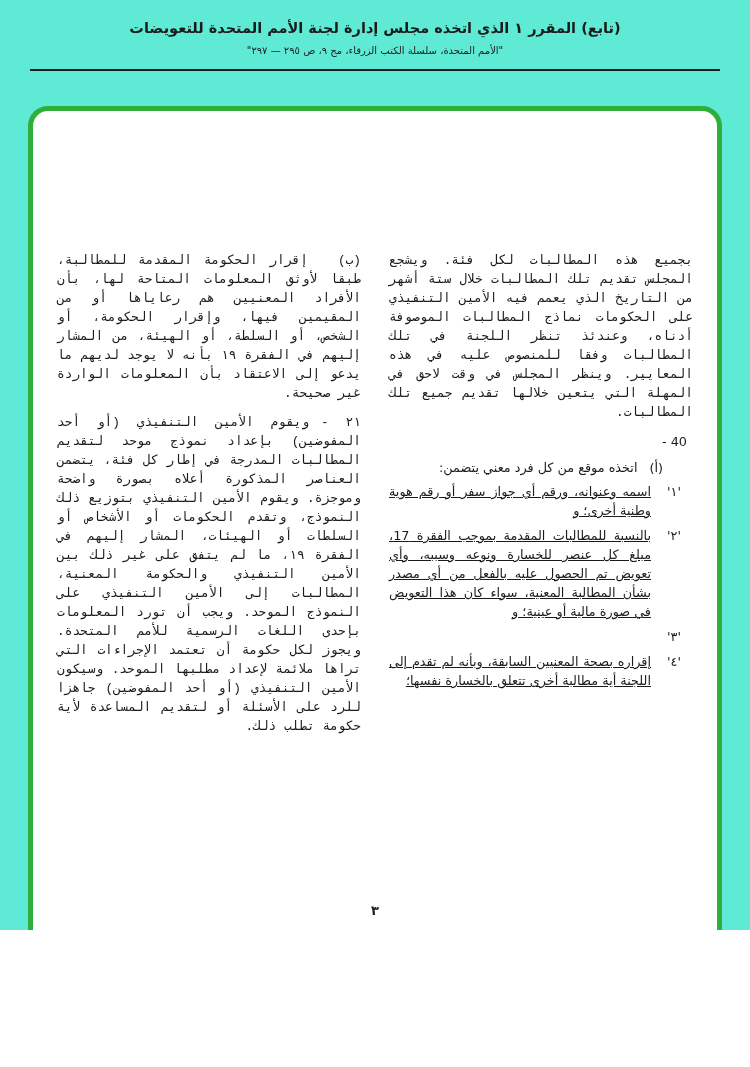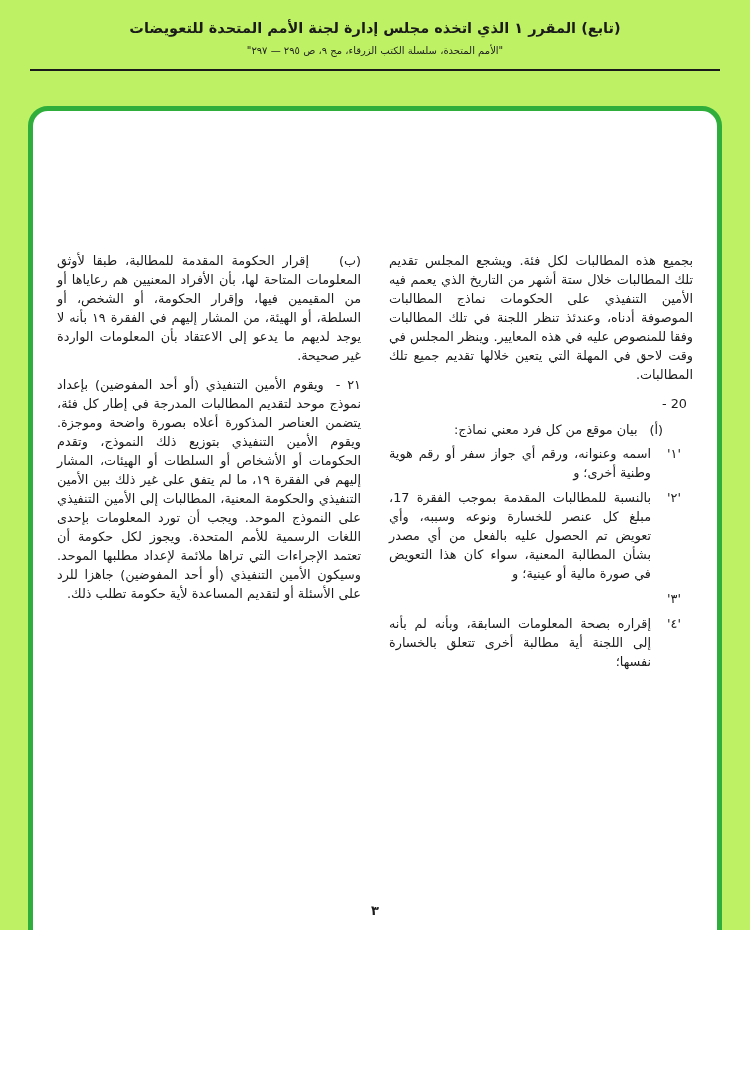--- a/index.html
+++ b/index.html
@@ -4,21 +4,21 @@
 <style>
   * { box-sizing: border-box; }
   html, body { margin: 0; padding: 0; }
   body {
     width: 750px; height: 1067px;
     background: #ffffff;
     font-family: "DejaVu Sans", sans-serif;
     color: #1b1b1b;
     -webkit-font-smoothing: antialiased;
   }
-  .page { position: relative; width: 750px; height: 930px; background: #bef264; overflow: hidden; }
+  .page { position: relative; width: 750px; height: 930px; background: #5eead4; overflow: hidden; }
 
   
   .header { padding-top: 20px; text-align: center; direction: rtl; }
   .doc-title { font-size: 14.5px; font-weight: 700; }
   .doc-subtitle { font-size: 10px; margin-top: 9px; color: #222; }
   .header-rule { border: 0; border-top: 2px solid #1a1a1a; margin: 13px 30px 0 30px; }
 
   
   .frame {
     position: absolute; left: 28px; top: 106px;
@@ -30,33 +30,33 @@
 
   
   .cols {
     display: flex; direction: rtl; gap: 28px;
     padding: 140px 24px 0 24px;
     font-size: 12.8px; line-height: 19px;
     text-align: justify;
   }
   .col { flex: 1; min-width: 0; }
 
-  p.para { margin: 0 0 10px 0; }
+  p.para { margin: 0 0 10px 0; font-family: Liberation Mono, monospace; }
   .tab { display: inline-block; width: 30px; }
   .tab-sm { display: inline-block; width: 12px; }
 
   .para20 { display: flex; gap: 12px; margin: 2px 6px 7px 0; }
   .para20 .num { flex: 0 0 auto; white-space: nowrap; }
 
   .item-a { display: flex; gap: 12px; margin: 0 30px 5px 0; }
   .item-a .marker { flex: 0 0 auto; }
 
   .subitem { display: flex; margin: 0 12px 6px 0; }
   .subitem .num { flex: 0 0 30px; }
-  .subitem .txt { flex: 1; }
+  .subitem .txt { flex: 1; text-decoration: underline; }
 
   
   .page-number {
     position: absolute; bottom: 12px; left: 0; right: 0;
     text-align: center; font-size: 13px; font-weight: 700;
   }
 </style>
 </head>
 <body>
 
@@ -70,45 +70,45 @@
   <hr class="header-rule">
 
   <div class="frame">
     <div class="cols">
 
       <div class="col">
 
         <p class="para">بجميع هذه المطالبات لكل فئة. ويشجع المجلس تقديم تلك المطالبات خلال ستة أشهر من التاريخ الذي يعمم فيه الأمين التنفيذي على الحكومات نماذج المطالبات الموصوفة أدناه، وعندئذ تنظر اللجنة في تلك المطالبات وفقا للمنصوص عليه في هذه المعايير. وينظر المجلس في وقت لاحق في المهلة التي يتعين خلالها تقديم جميع تلك المطالبات.</p>
 
         <div class="para20">
-          <span class="num">20 -</span>
+          <span class="num">40 -</span>
         </div>
 
         <div class="item-a">
           <span class="marker">(أ)</span>
-          <span class="txt">بيان موقع من كل فرد معني نماذج:</span>
+          <span class="txt">اتخذه موقع من كل فرد معني يتضمن:</span>
         </div>
 
         <div class="subitem">
           <span class="num">'١'</span>
           <span class="txt">اسمه وعنوانه، ورقم أي جواز سفر أو رقم هوية وطنية أخرى؛ و</span>
         </div>
 
         <div class="subitem">
           <span class="num">'٢'</span>
           <span class="txt">بالنسبة للمطالبات المقدمة بموجب الفقرة 17، مبلغ كل عنصر للخسارة ونوعه وسببه، وأي تعويض تم الحصول عليه بالفعل من أي مصدر بشأن المطالبة المعنية، سواء كان هذا التعويض في صورة مالية أو عينية؛ و</span>
         </div>
 
         <div class="subitem">
           <span class="num">'٣'</span>
         </div>
 
         <div class="subitem">
           <span class="num">'٤'</span>
-          <span class="txt">إقراره بصحة المعلومات السابقة، وبأنه لم بأنه إلى اللجنة أية مطالبة أخرى تتعلق بالخسارة نفسها؛</span>
+          <span class="txt">إقراره بصحة المعنيين السابقة، وبأنه لم تقدم إلى اللجنة أية مطالبة أخرى تتعلق بالخسارة نفسها؛</span>
         </div>
 
       </div>
 
       <div class="col">
 
         <p class="para"><span>(ب)</span><span class="tab"></span><span>إقرار الحكومة المقدمة للمطالبة، طبقا لأوثق المعلومات المتاحة لها، بأن الأفراد المعنيين هم رعاياها أو من المقيمين فيها، وإقرار الحكومة، أو الشخص، أو السلطة، أو الهيئة، من المشار إليهم في الفقرة ١٩ بأنه لا يوجد لديهم ما يدعو إلى الاعتقاد بأن المعلومات الواردة غير صحيحة.</span></p>
 
         <p class="para"><span>٢١ -</span><span class="tab-sm"></span><span>ويقوم الأمين التنفيذي (أو أحد المفوضين) بإعداد نموذج موحد لتقديم المطالبات المدرجة في إطار كل فئة، يتضمن العناصر المذكورة أعلاه بصورة واضحة وموجزة. ويقوم الأمين التنفيذي بتوزيع ذلك النموذج، وتقدم الحكومات أو الأشخاص أو السلطات أو الهيئات، المشار إليهم في الفقرة ١٩، ما لم يتفق على غير ذلك بين الأمين التنفيذي والحكومة المعنية، المطالبات إلى الأمين التنفيذي على النموذج الموحد. ويجب أن تورد المعلومات بإحدى اللغات الرسمية للأمم المتحدة. ويجوز لكل حكومة أن تعتمد الإجراءات التي تراها ملائمة لإعداد مطلبها الموحد. وسيكون الأمين التنفيذي (أو أحد المفوضين) جاهزا للرد على الأسئلة أو لتقديم المساعدة لأية حكومة تطلب ذلك.</span></p>
 

